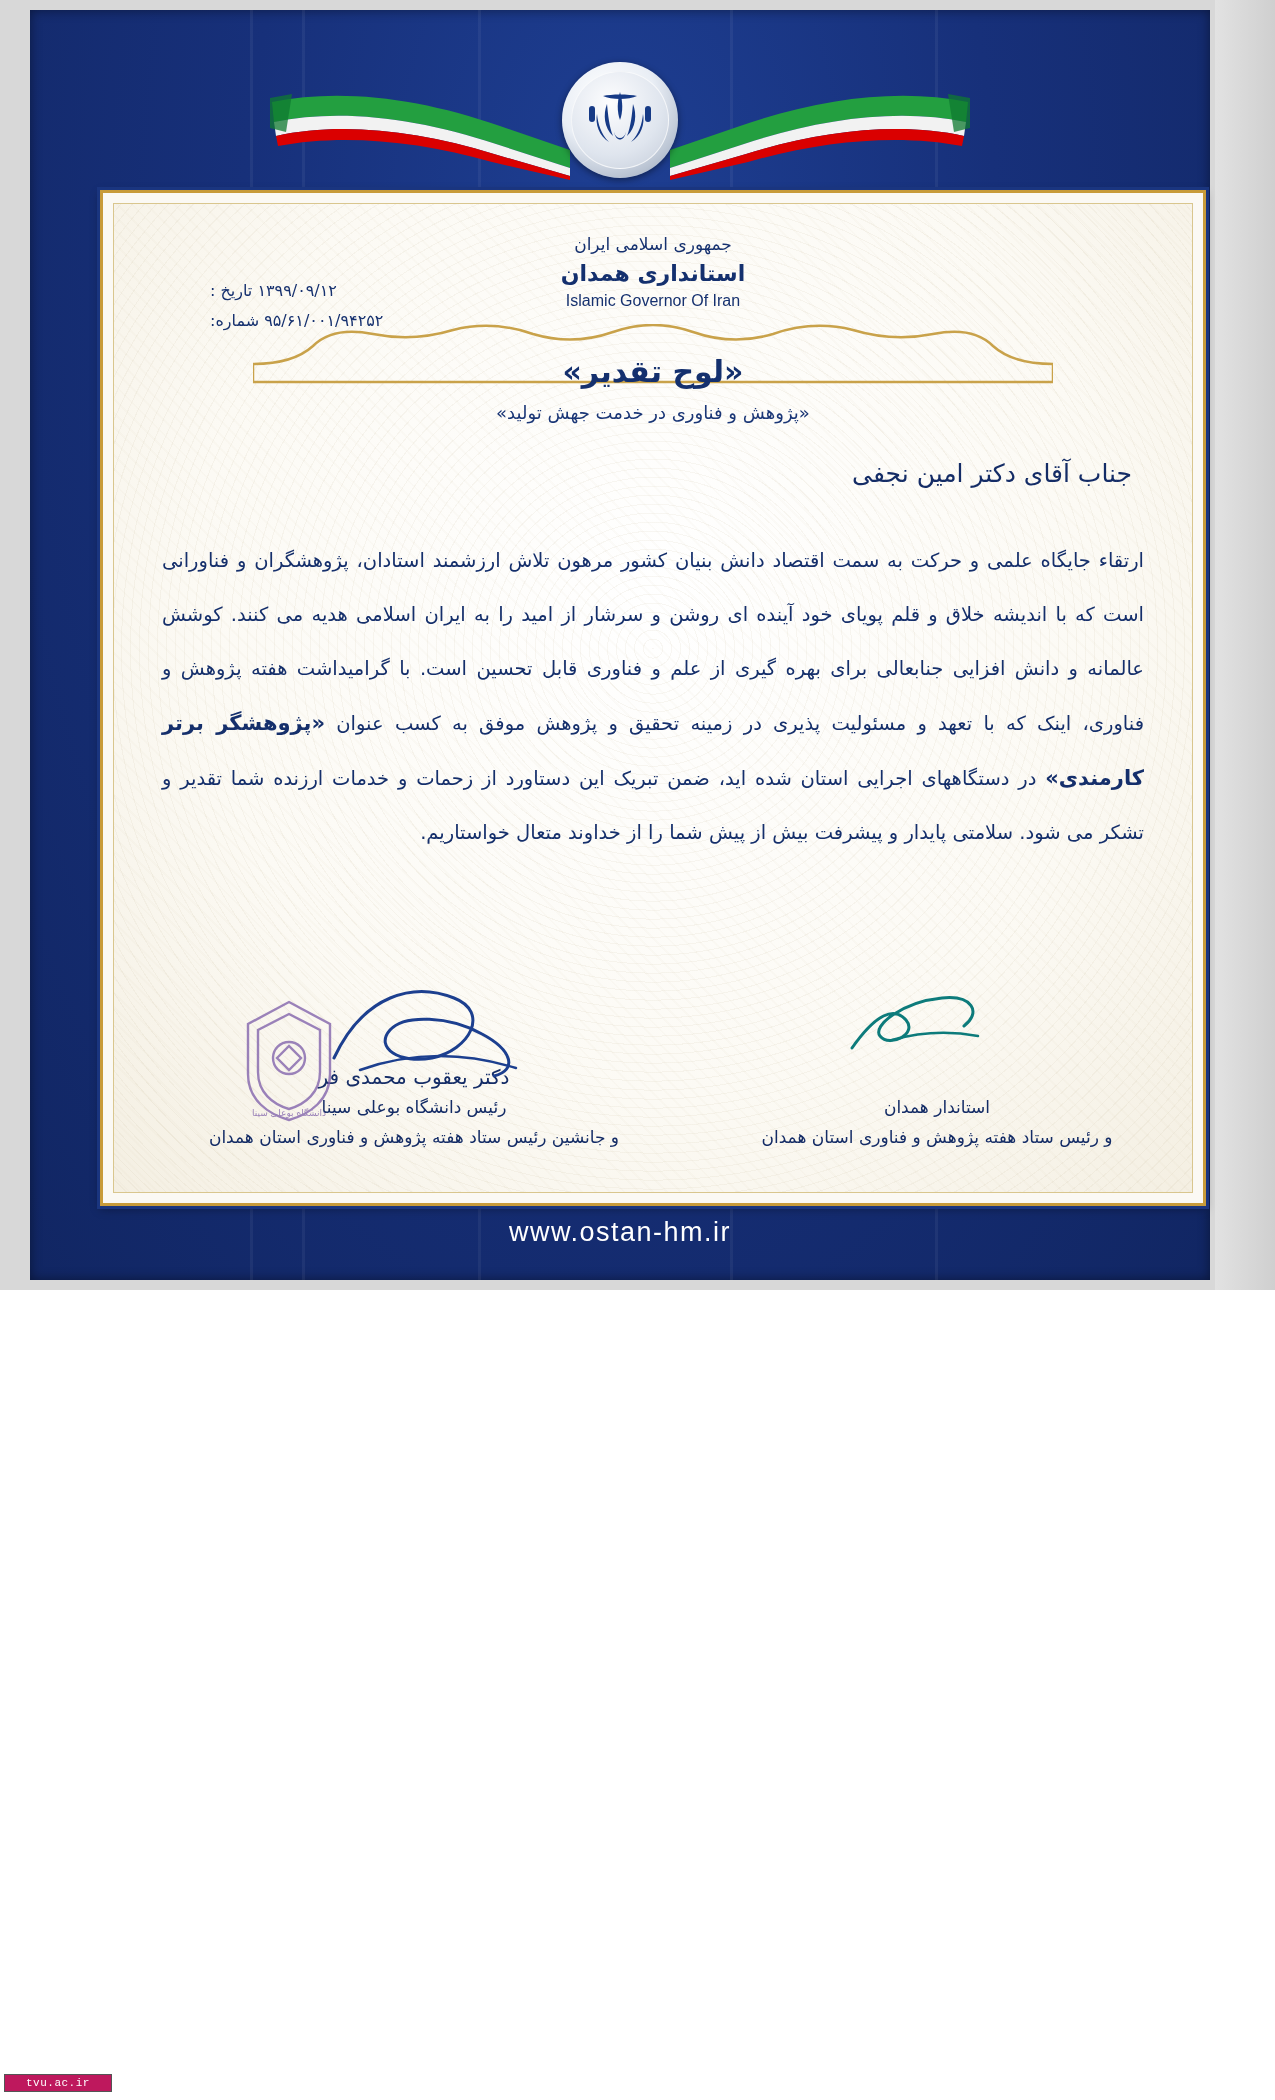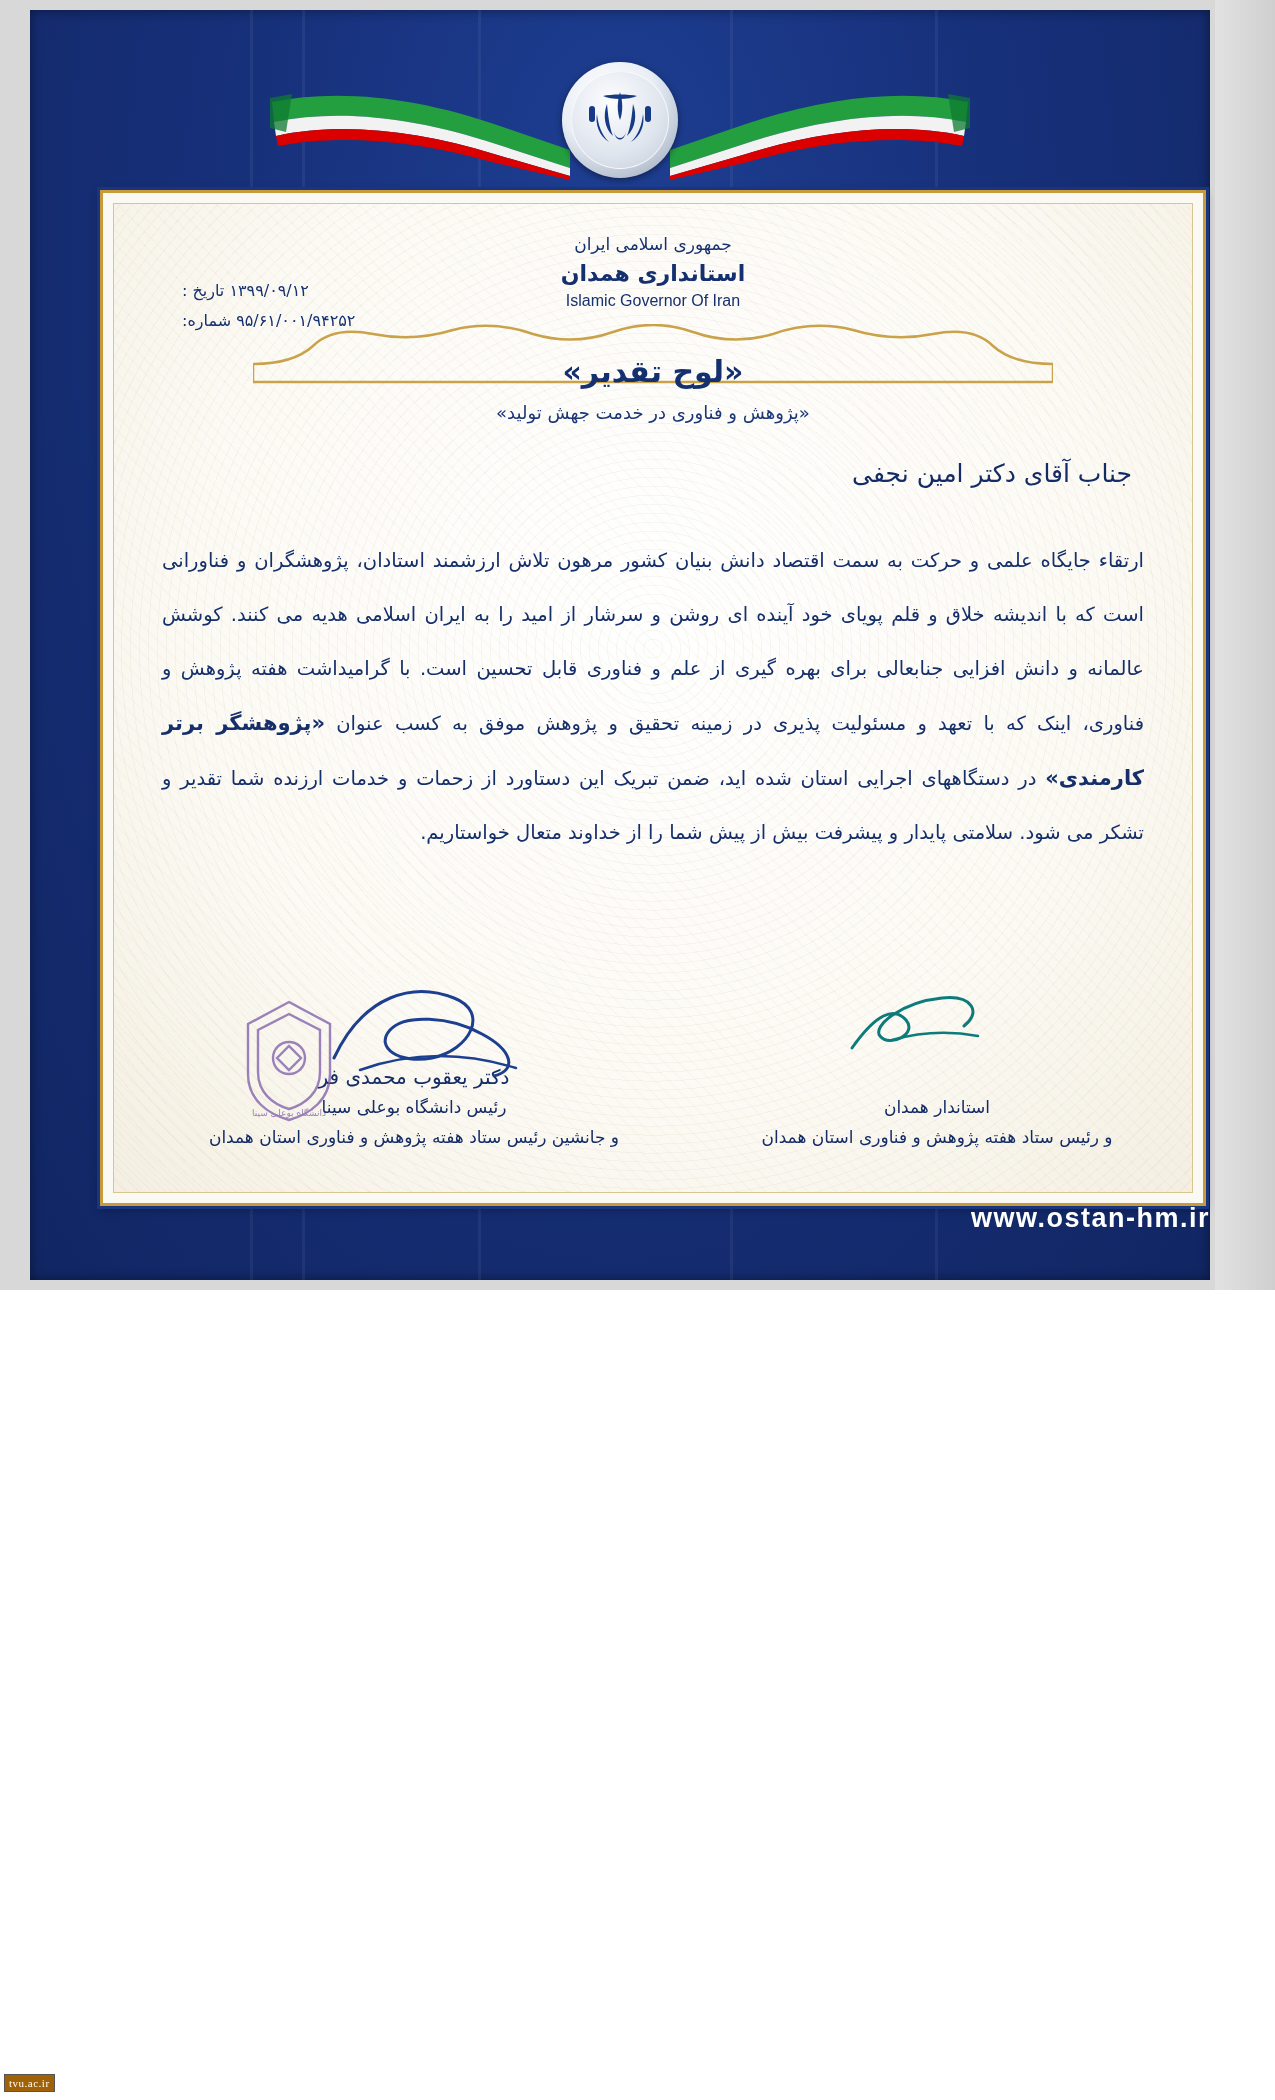--- a/index.html
+++ b/index.html
@@ -163,21 +163,21 @@
     position: absolute;
     top: 72px;
     right: 760px;          
     width: 250px;
     text-align: left;
     direction: rtl;
     color: #16316f;
     font-size: 16px;
     line-height: 30px;
   }
-  .meta .row { white-space: nowrap; }
+  .meta .row { white-space: nowrap; margin-left: 28px; }
   .meta .lbl { color:#16316f; }
   .meta .val { color:#16316f; letter-spacing: .5px; }
 
   
   .title {
     position: absolute;
     top: 150px;
     left: 0; right: 0;
     text-align: center;
     font-size: 30px;
@@ -247,42 +247,41 @@
     width: 110px;
     height: 130px;
     opacity: .75;
     pointer-events: none;
   }
 
   
   .site {
     position: absolute;
     left: 0; right: 0;
-    bottom: 46px;
-    text-align: right;
+    bottom: 32px;
+    text-align: center;
     color: #ffffff;
     font-size: 27px;
     letter-spacing: 1.5px;
     direction: ltr;
     font-family: "Liberation Sans", sans-serif;
-    font-weight: bold;
   }
 
   
   .watermark {
     position: absolute;
     left: 4px;
     bottom: 8px;
-    background: #a16207;
+    background: #be185d;
     color: #ffffff;
     font-size: 11px;
-    padding: 2px 4px;
+    padding: 2px 21px;
     letter-spacing: .5px;
     direction: ltr;
-    font-family: Liberation Serif, serif;
+    font-family: Liberation Mono, monospace;
     border: 1px solid #555;
   }
 </style>
 </head>
 <body>
 
 <div id="page">
 
   <div class="scan-bg"></div>
   <div class="scan-bg-right"></div>

